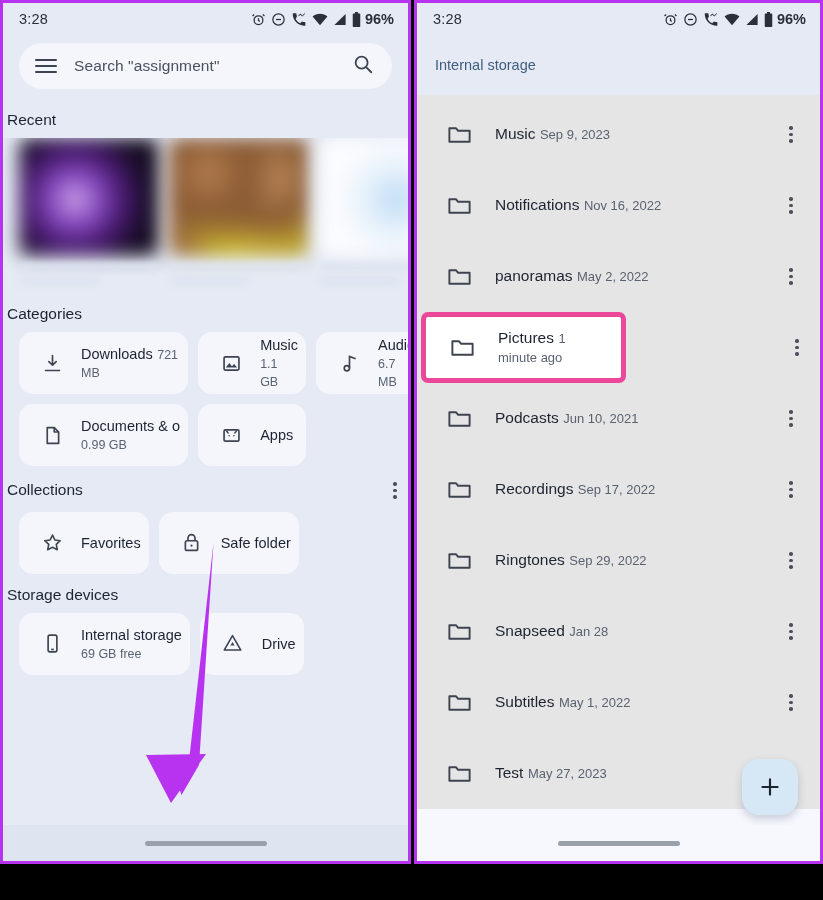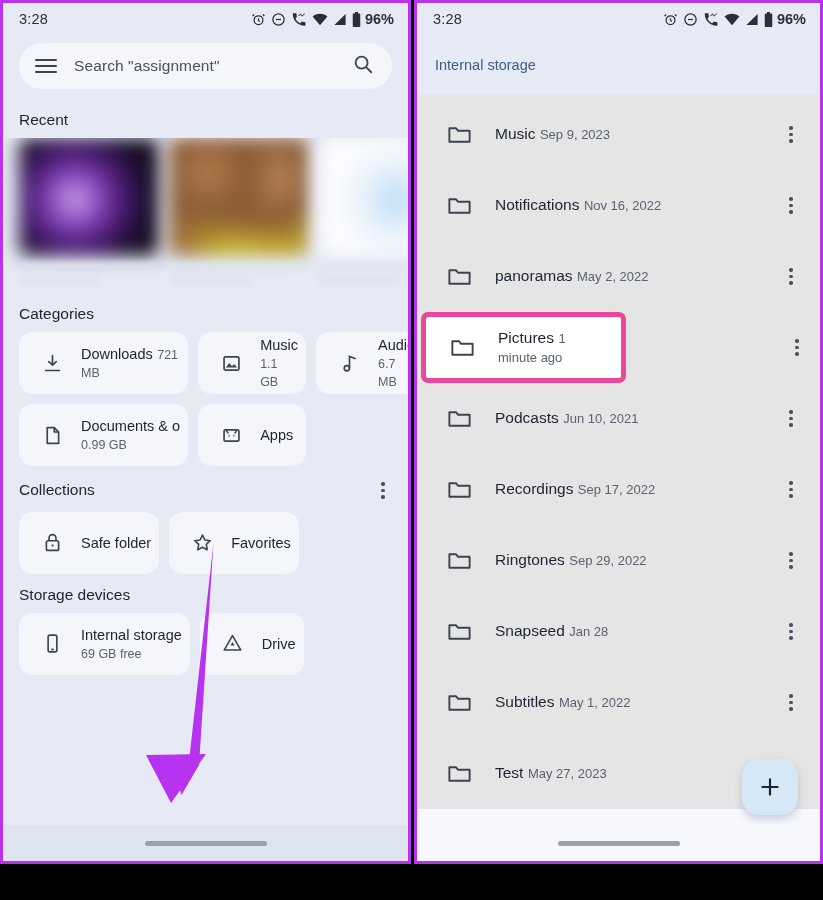--- a/index.html
+++ b/index.html
@@ -40,21 +40,21 @@
   }
   .hamburger { width: 22px; display: flex; flex-direction: column; gap: 4px; cursor: pointer; }
   .hamburger i { display: block; height: 2px; background: #3d4350; border-radius: 2px; }
   .search-ph {
     flex: 1; margin-left: 17px; font-size: 15.5px; color: #4a505c; letter-spacing: .1px;
   }
   .mag { flex: 0 0 auto; }
 
   
   .sec-title {
-    font-size: 15.5px; color: #1d2330; padding: 12px 16px 9px;
+    font-size: 15.5px; color: #1d2330; padding: 12px 4px 9px;
     display: flex; align-items: center;
   }
   .sec-title .spacer { flex: 1; }
   .dots3 { width: 18px; display: flex; flex-direction: column;
            align-items: center; gap: 3px; cursor: pointer; padding: 4px 0; }
   .dots3 b { width: 3.6px; height: 3.6px; border-radius: 50%; background: #4a505c; display: block; }
 
   
   .recent-strip { display: flex; gap: 10px; padding: 0 16px; height: 155px; overflow: hidden; }
   .rc { width: 140px; flex: 0 0 140px; }
@@ -291,38 +291,38 @@
       <span class="spacer"></span>
       <span class="dots3">
           <b></b>
           <b></b>
           <b></b>
         </span>
     </div>
     <div class="grid">
       <div class="card single">
         <span class="ic">
+          <svg width="21" height="21" viewBox="0 0 24 24" fill="none" stroke="#3d4350" stroke-width="1.8" stroke-linejoin="round">
+            <path d="M12 3.5l2.7 5.6 6.1.8-4.5 4.3 1.2 6.1L12 17.4 6.5 20.3l1.2-6.1-4.5-4.3 6.1-.8z"></path>
+          </svg>
+        </span>
+        <span class="txt">
+          <span class="nm">Favorites</span>
+        </span>
+      </div>
+      <div class="card single">
+        <span class="ic">
           <svg width="21" height="21" viewBox="0 0 24 24" fill="none" stroke="#3d4350" stroke-width="1.9" stroke-linejoin="round">
             <rect x="5" y="10" width="14" height="11" rx="2"></rect>
             <path d="M8 10V7a4 4 0 018 0v3"></path>
             <circle cx="12" cy="15.5" r="1.3" fill="#3d4350" stroke="none"></circle>
           </svg>
         </span>
         <span class="txt">
           <span class="nm">Safe folder</span>
-        </span>
-      </div>
-      <div class="card single">
-        <span class="ic">
-          <svg width="21" height="21" viewBox="0 0 24 24" fill="none" stroke="#3d4350" stroke-width="1.8" stroke-linejoin="round">
-            <path d="M12 3.5l2.7 5.6 6.1.8-4.5 4.3 1.2 6.1L12 17.4 6.5 20.3l1.2-6.1-4.5-4.3 6.1-.8z"></path>
-          </svg>
-        </span>
-        <span class="txt">
-          <span class="nm">Favorites</span>
         </span>
       </div>
     </div>
 
     <div class="sec-title">
       <span>Storage devices</span>
     </div>
     <div class="grid">
       <div class="card">
         <span class="ic">

